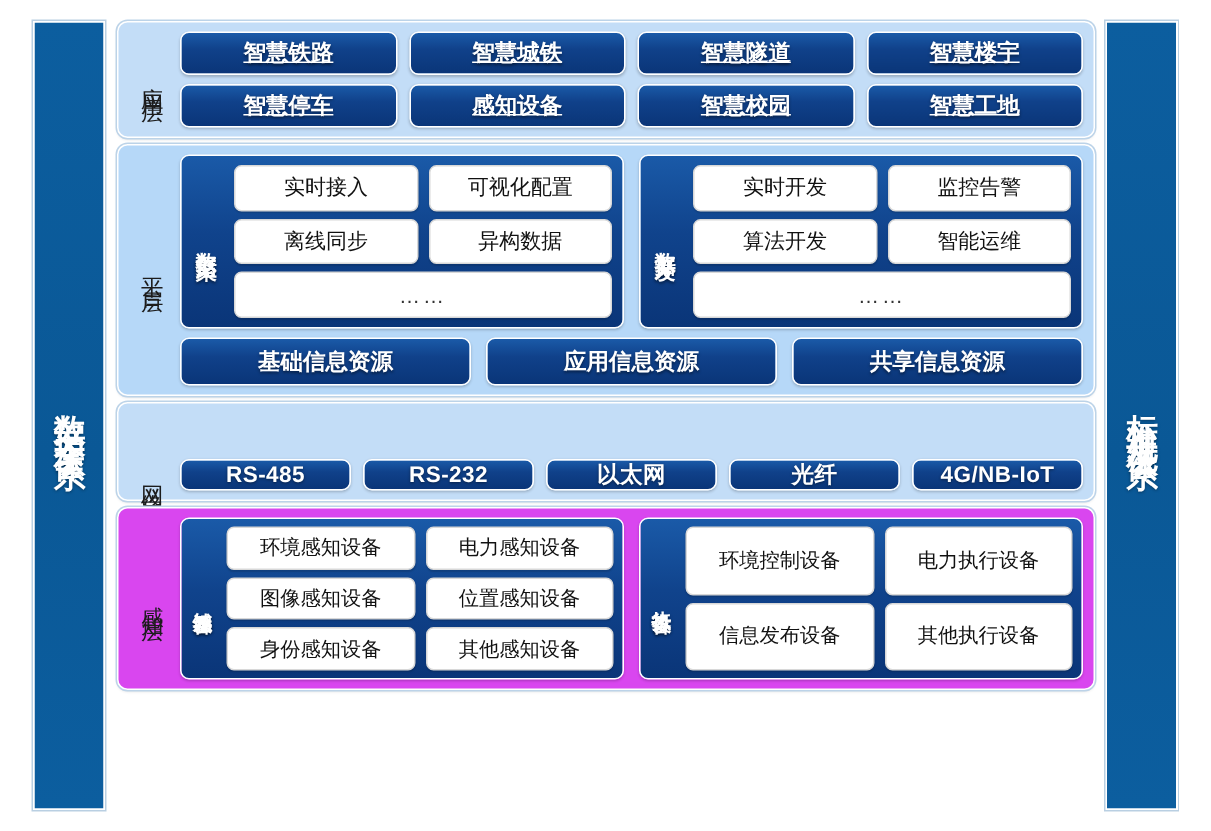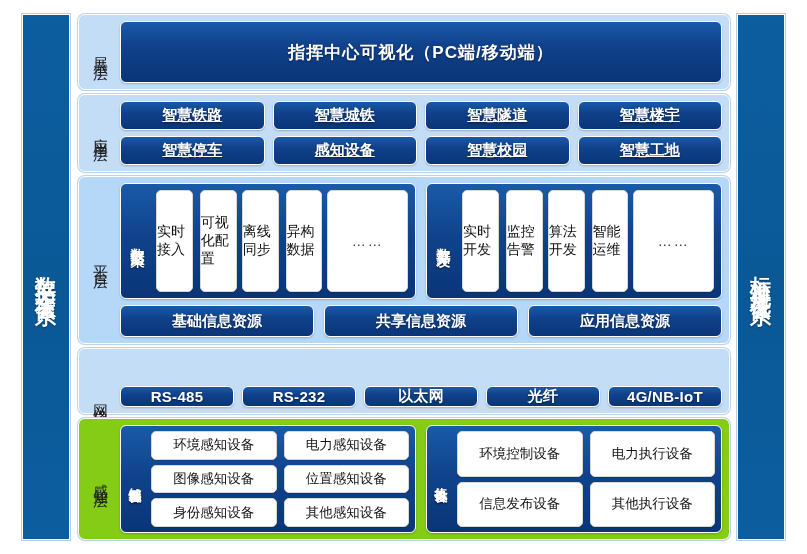--- a/index.html
+++ b/index.html
@@ -69,21 +69,21 @@
     border: 1px solid #ffffff;
     border-radius: 7px;
     box-shadow: 0 0 0 1px #bcd3e8, 0 1px 2px rgba(0,0,0,0.10);
     box-sizing: border-box;
     padding: 6px 7px;
   }
   .layer.presentation { flex: 0 0 76px; }
   .layer.application  { flex: 0 0 78px; }
   .layer.platform     { flex: 0 0 168px; background: #b6d8f8; }
   .layer.network      { flex: 0 0 66px; align-items: flex-end; }
-  .layer.sensing      { flex: 0 0 122px; background: #84cc16; text-align: right; }
+  .layer.sensing      { flex: 0 0 122px; background: #d946ef; text-align: right; }
 
   .layer-label {
     flex: 0 0 30px;
     display: flex;
     align-items: center;
     justify-content: center;
     color: #1c1c1c;
     font-size: 15px;
     font-weight: normal;
     box-sizing: border-box;
@@ -168,21 +168,21 @@
   }
   .plat-panel-label span {
     writing-mode: vertical-rl;
     text-orientation: upright;
     letter-spacing: 2px;
     line-height: 1;
   }
   .plat-panel-grid {
     flex: 1 1 auto;
     display: flex;
-    flex-direction: row;
+    flex-direction: column;
     gap: 5px;
     min-width: 0;
   }
   .plat-grid-row {
     flex: 1 1 0;
     display: flex;
     gap: 7px;
     min-height: 0;
   }
   .wbox {
@@ -282,28 +282,20 @@
   <div class="pillar left">
     <div class="pillar-text">数据安全体系</div>
   </div>
 
   <div class="pillar right">
     <div class="pillar-text">标准规范体系</div>
   </div>
 
   <div id="stack">
 
-    <div class="layer presentation">
-      <div class="layer-label">
-        <span>展示层</span>
-      </div>
-      <div class="layer-body">
-        <div class="dbox present-box">指挥中心可视化（PC端/移动端）</div>
-      </div>
-    </div>
 
     <div class="layer application">
       <div class="layer-label">
         <span>应用层</span>
       </div>
       <div class="layer-body">
         <div class="app-row">
           <div class="dbox">智慧铁路</div>
           <div class="dbox">智慧城铁</div>
           <div class="dbox">智慧隧道</div>
@@ -361,22 +353,22 @@
               <div class="plat-grid-row">
                 <div class="wbox full dots">……</div>
               </div>
             </div>
           </div>
 
         </div>
 
         <div class="platform-bottom">
           <div class="dbox">基础信息资源</div>
+          <div class="dbox">应用信息资源</div>
           <div class="dbox">共享信息资源</div>
-          <div class="dbox">应用信息资源</div>
         </div>
 
       </div>
     </div>
 
     <div class="layer network">
       <div class="layer-label">
         <span>网络层</span>
       </div>
       <div class="layer-body">

